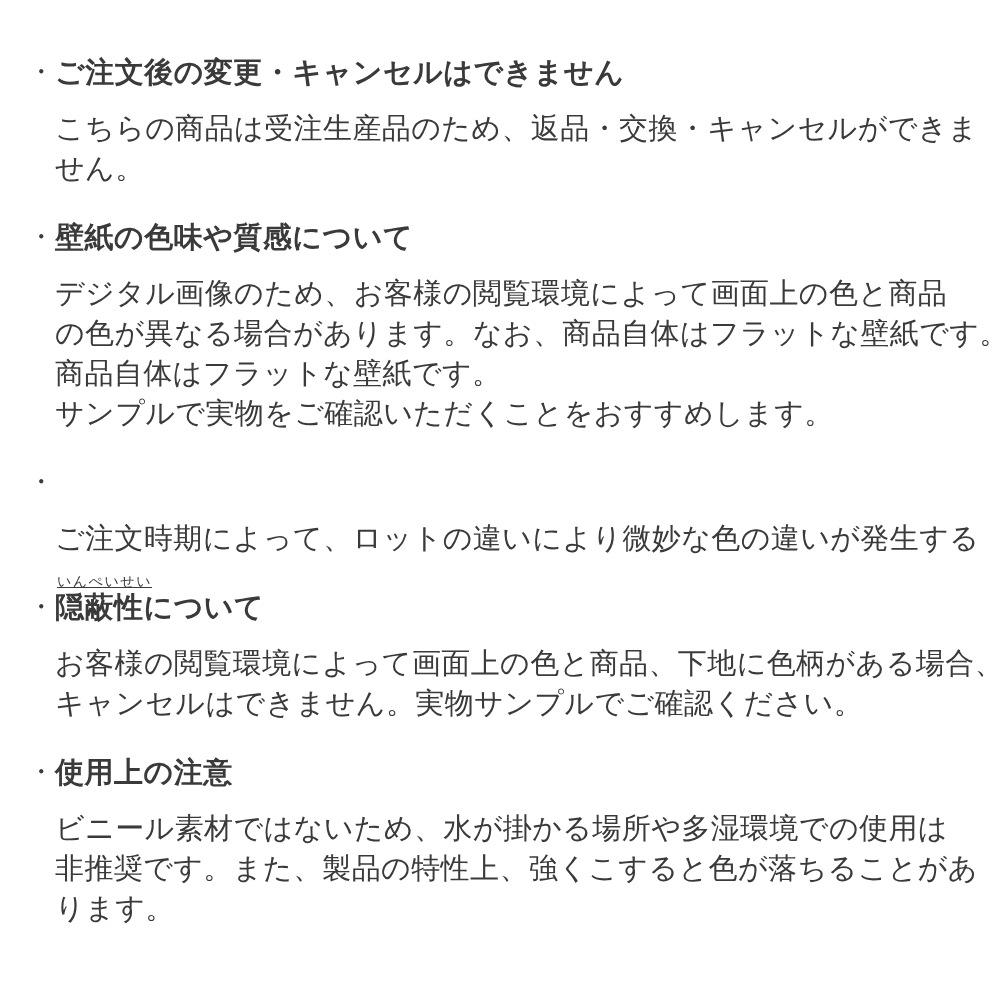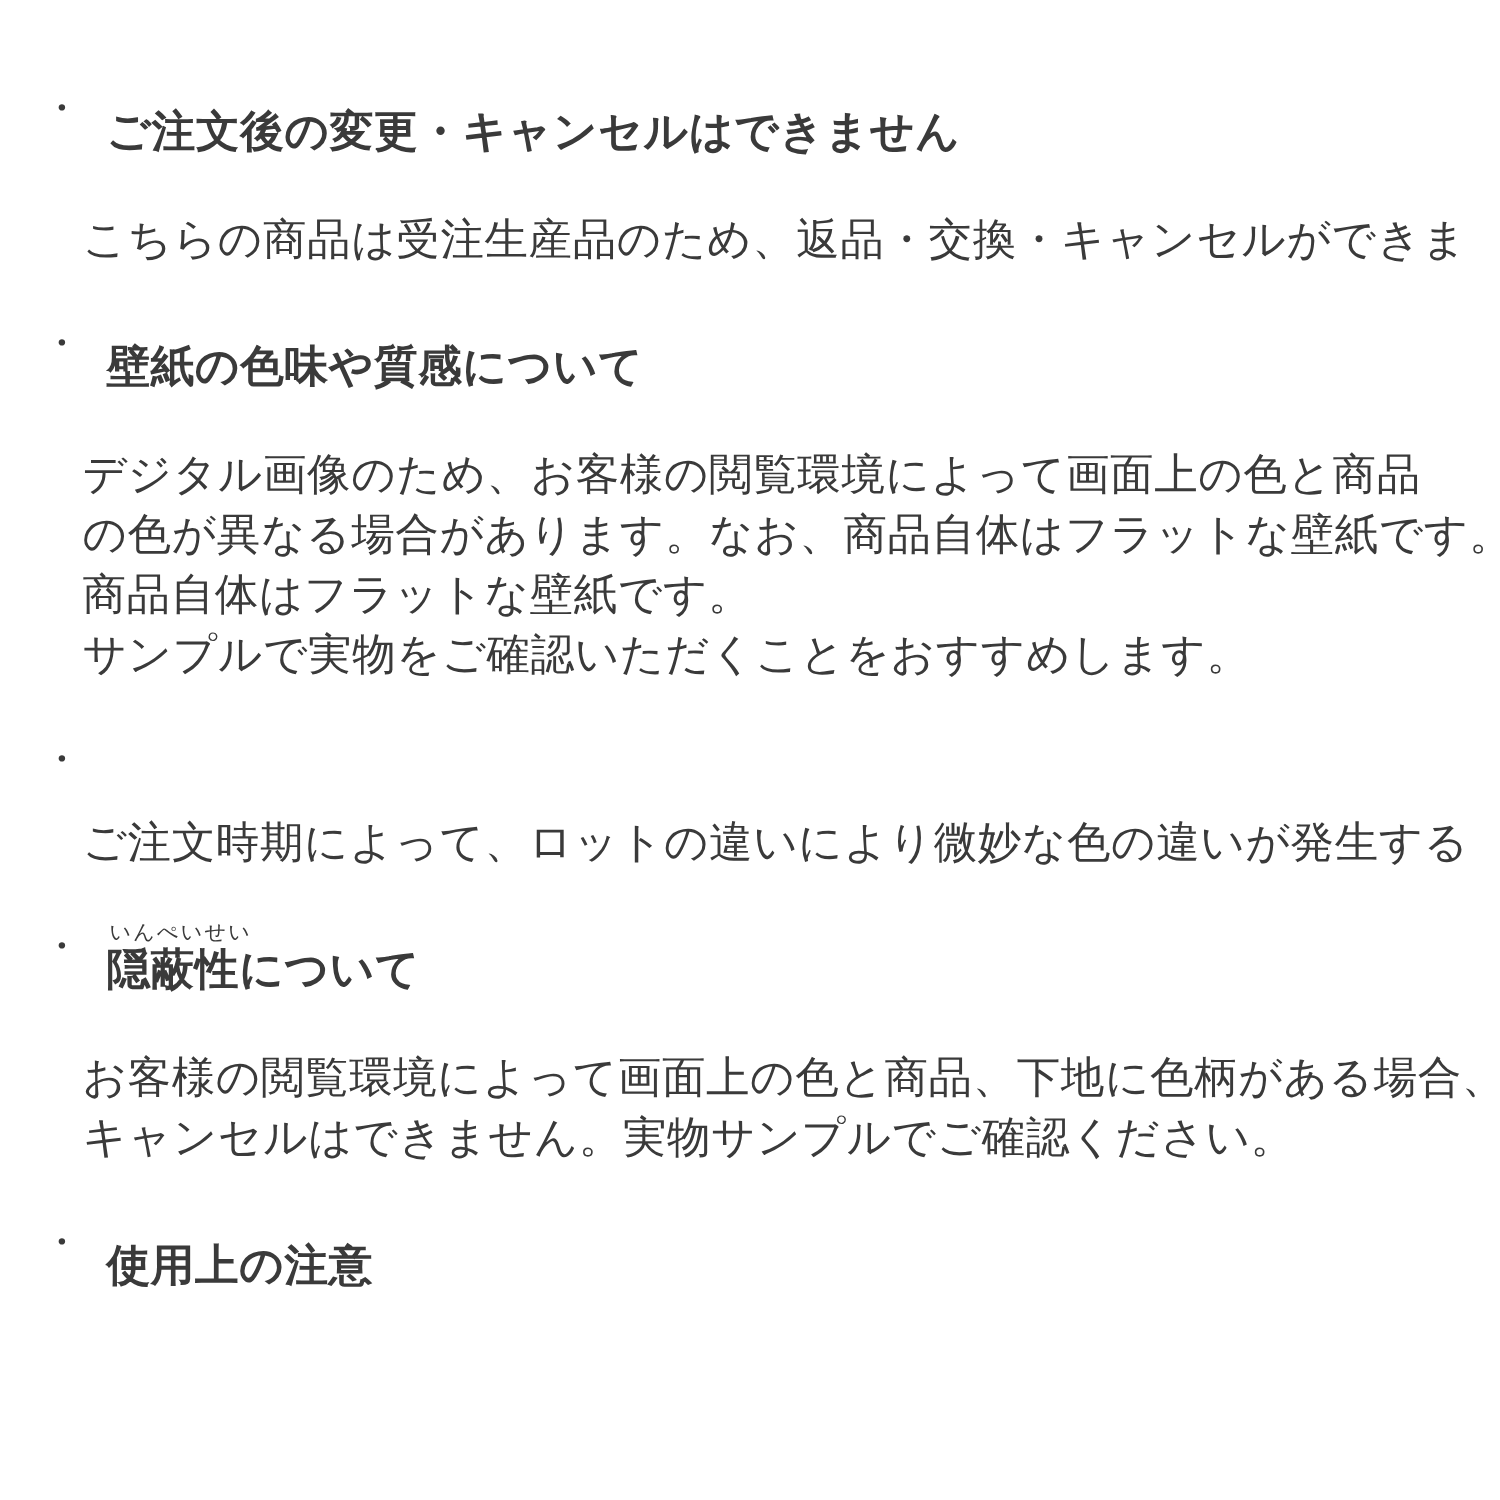--- a/index.html
+++ b/index.html
@@ -30,21 +30,21 @@
     margin-bottom: 19px;
   }
   .bullet {
     flex: 0 0 25px;
     width: 25px;
     font-size: 22px;
     line-height: 34px;
     font-weight: 700;
   }
   .heading {
-    margin: 16px;
+    margin: 0;
     font-size: 29px;
     line-height: 34px;
     font-weight: 700;
     letter-spacing: 0.5px;
   }
   .body {
     padding-left: 25px;
     margin-top: 18px;
   }
   .body-line {
@@ -60,34 +60,36 @@
   }
   .furigana {
     position: absolute;
     top: -16px;
     left: 2px;
     font-size: 14px;
     line-height: 14px;
     font-weight: 400;
     letter-spacing: 1.5px;
     white-space: nowrap;
+    text-decoration: underline;
   }
 </style>
 </head>
 <body style="color: rgb(58, 58, 58); background: rgb(255, 255, 255);">
 
 <div class="page">
 
   <div class="section">
     <div class="heading-row">
       <span class="bullet">・</span>
       <h2 class="heading">ご注文後の変更・キャンセルはできません</h2>
     </div>
     <div class="body">
       <div class="body-line">こちらの商品は受注生産品のため、返品・交換・キャンセルができま</div>
+      <div class="body-line">せん。</div>
     </div>
   </div>
 
   <div class="section">
     <div class="heading-row">
       <span class="bullet">・</span>
       <h2 class="heading">壁紙の色味や質感について</h2>
     </div>
     <div class="body">
       <div class="body-line">デジタル画像のため、お客様の閲覧環境によって画面上の色と商品</div>
@@ -115,15 +117,20 @@
       <div class="body-line">お客様の閲覧環境によって画面上の色と商品、下地に色柄がある場合、</div>
       <div class="body-line">キャンセルはできません。実物サンプルでご確認ください。</div>
     </div>
   </div>
 
   <div class="section">
     <div class="heading-row">
       <span class="bullet">・</span>
       <h2 class="heading">使用上の注意</h2>
     </div>
+    <div class="body">
+      <div class="body-line">ビニール素材ではないため、水が掛かる場所や多湿環境での使用は</div>
+      <div class="body-line">非推奨です。また、製品の特性上、強くこすると色が落ちることがあ</div>
+      <div class="body-line">ります。</div>
+    </div>
   </div>
 
 </div>
 
 </body></html>

